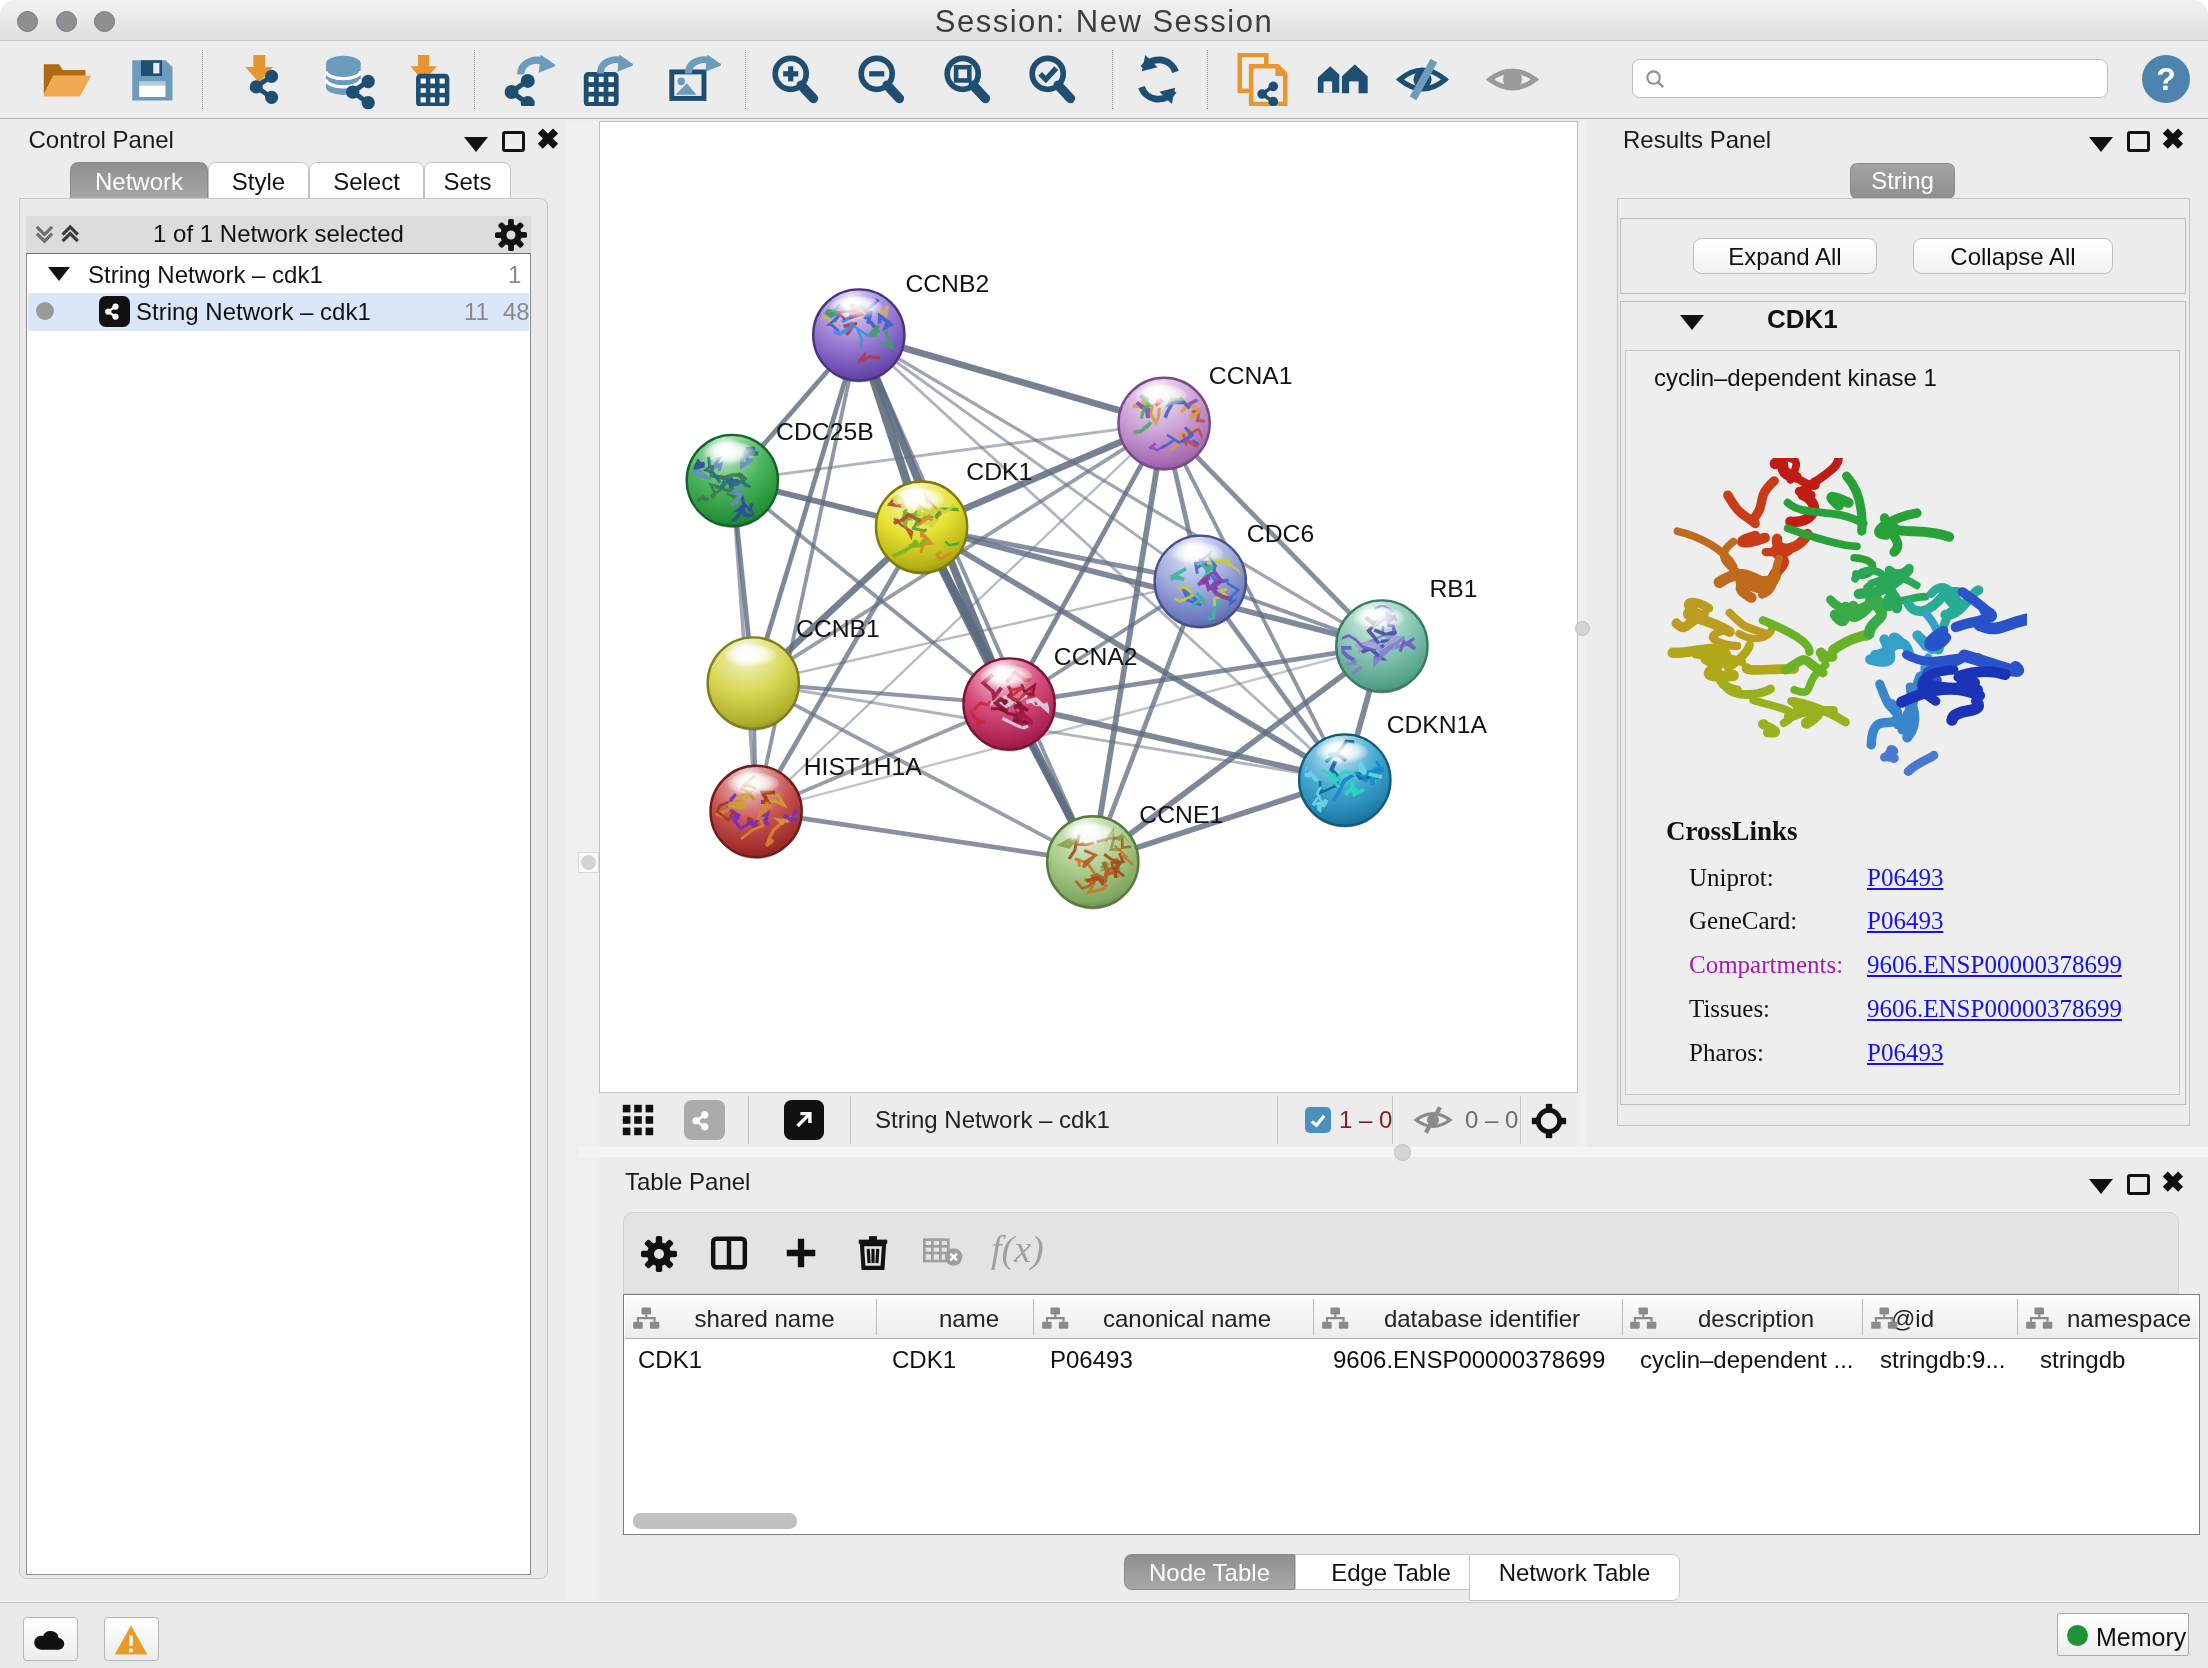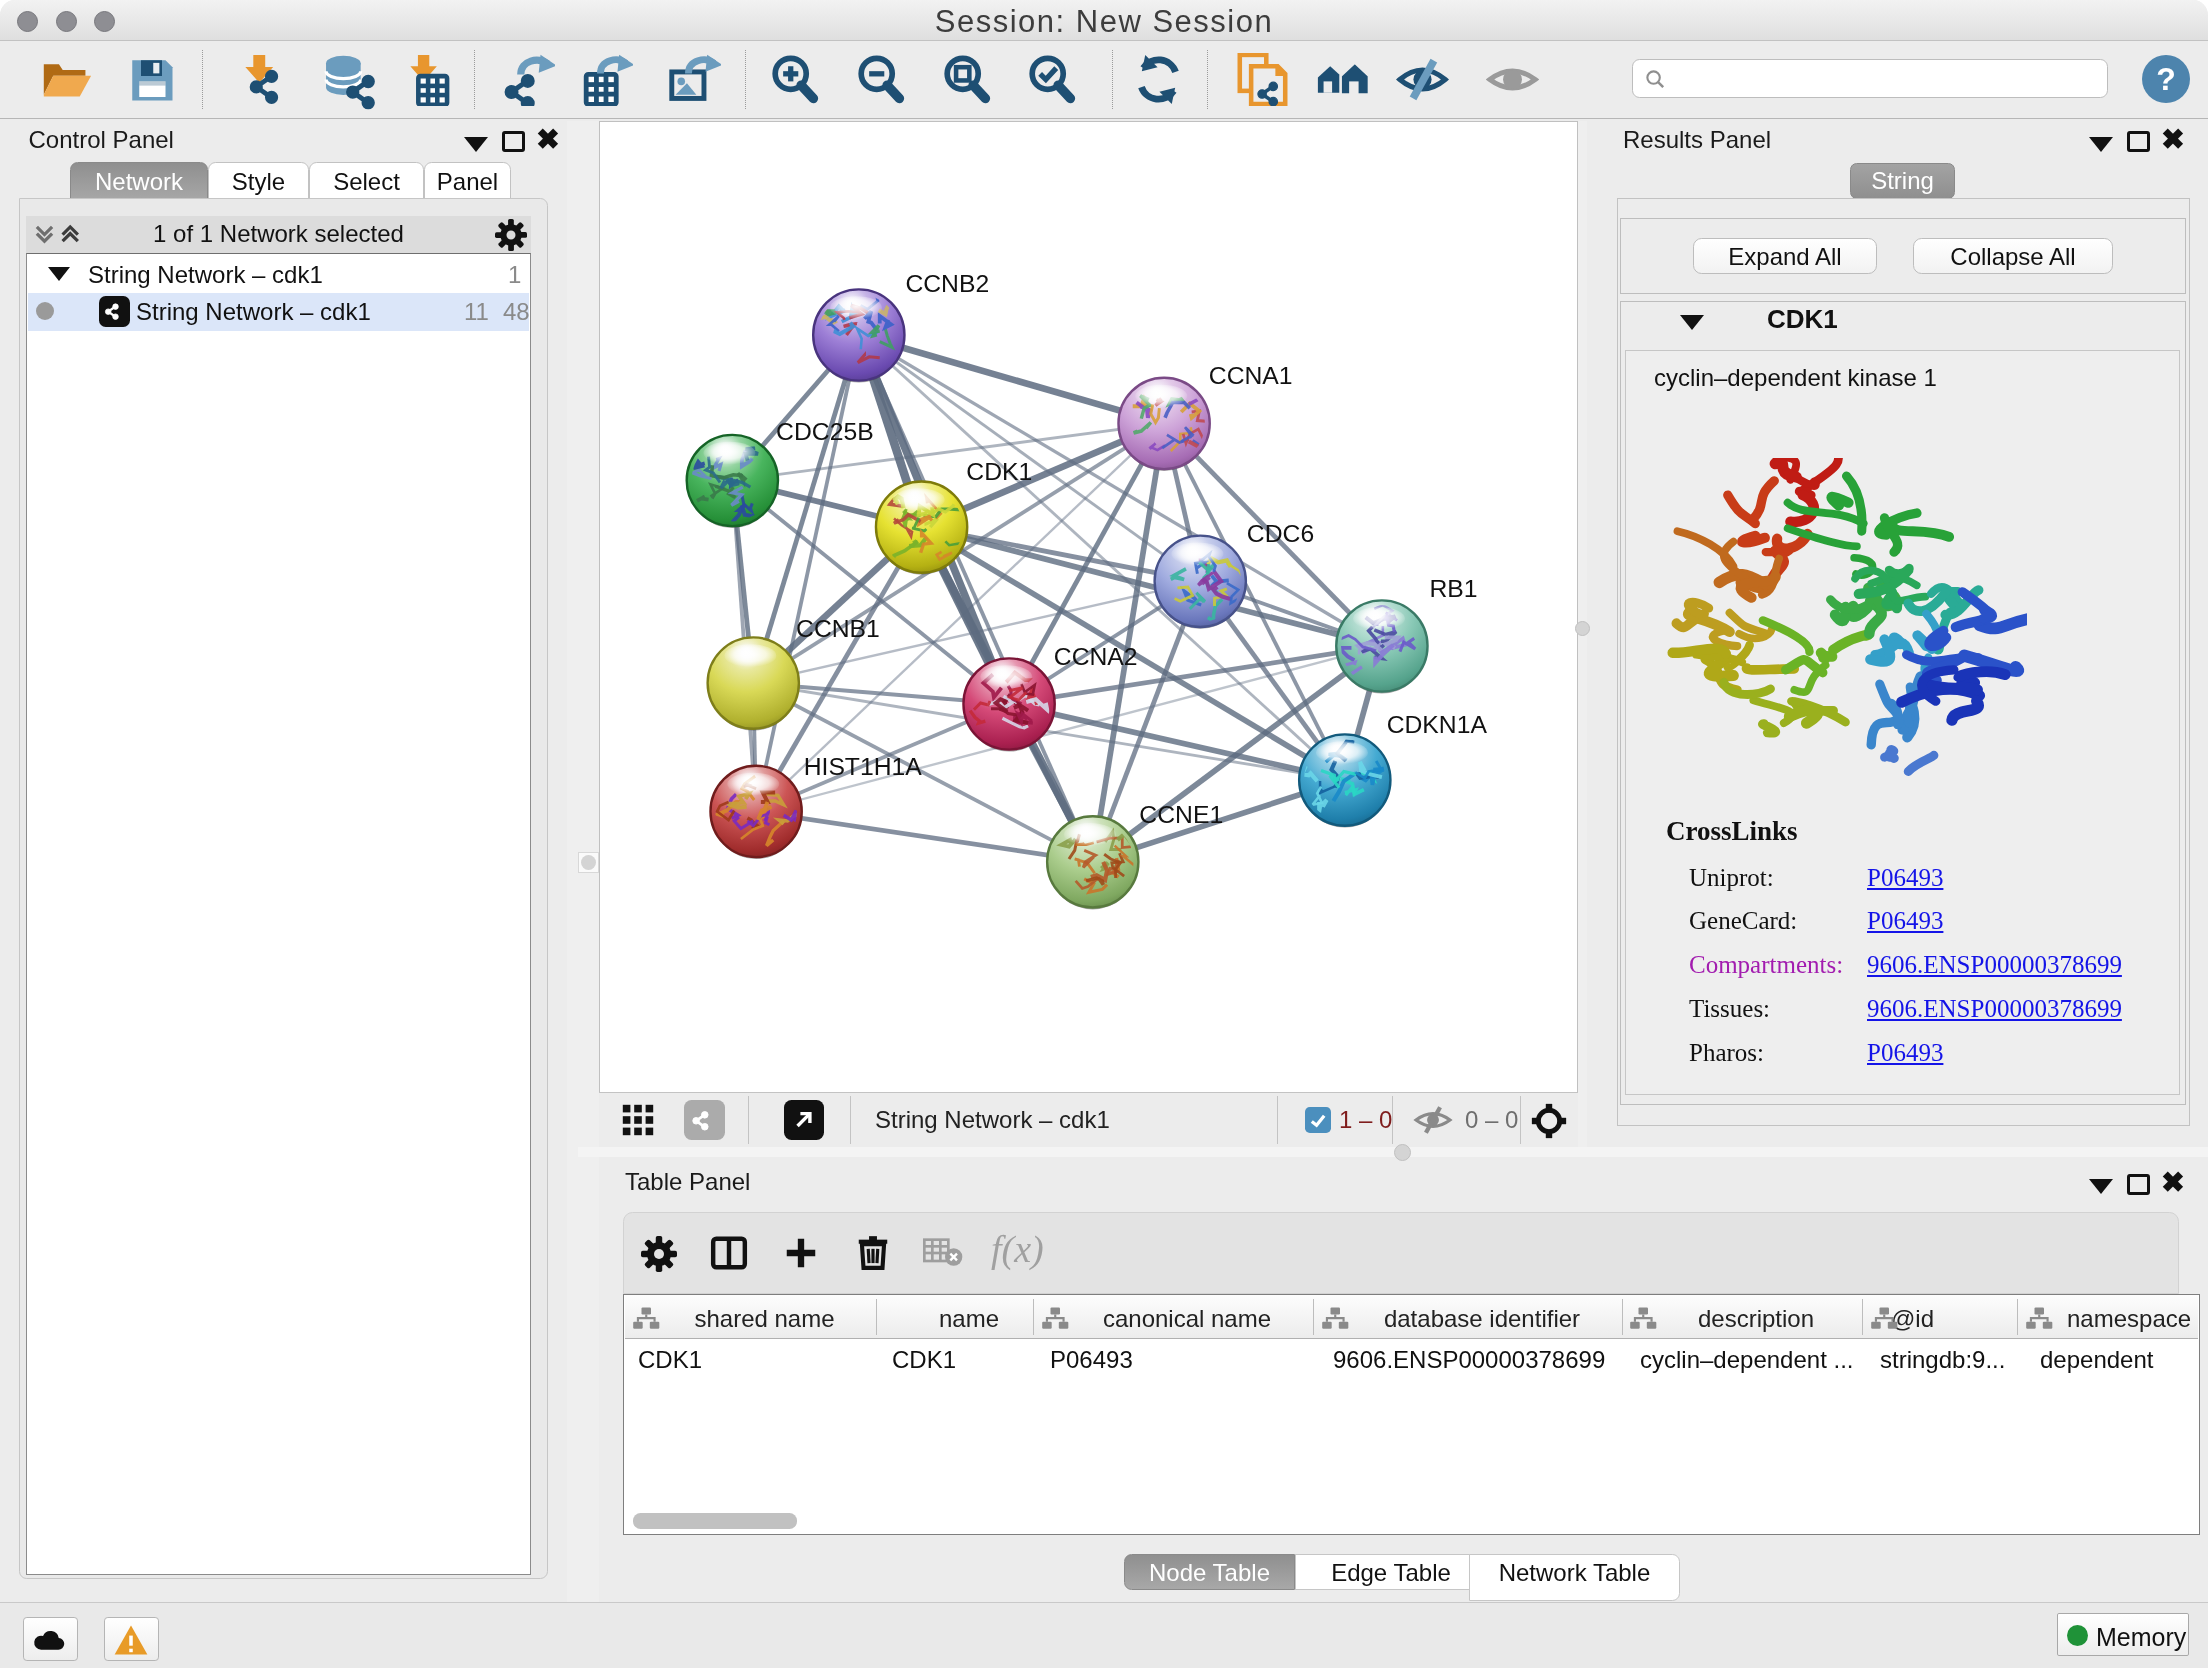--- a/index.html
+++ b/index.html
@@ -174,21 +174,21 @@
       <line x1="14.5" y1="14.5" x2="20" y2="20" stroke="#8f8f8f" stroke-width="2.6"></line>
     </svg>
 <div class="ab" style="left:2142px;top:55px;width:48px;height:48px;border-radius:24px;background:#4d84ad;color:#fff;font-size:32px;font-weight:bold;text-align:center;line-height:48px">?</div>
     <div class="ab hdr" style="left:28.5px;top:126px">Control Panel</div>
 <div class="ab tri" style="left:464px;top:137px"></div>
     <div class="ab sqr" style="left:502px;top:131px"></div>
     <div class="ab xx" style="left:536px;top:129px">✖</div>
 <div class="tab tabsel" style="border-radius:7.6px 7.6px 0 0;left:70px;top:162px;width:138px;height:37px;line-height:37px">Network</div>
 <div class="tab" style="border-radius:7.6px 7.6px 0 0;left:208px;top:162px;width:101px;height:37px;line-height:37px">Style</div>
 <div class="tab" style="border-radius:7.6px 7.6px 0 0;left:309px;top:162px;width:115px;height:37px;line-height:37px">Select</div>
-<div class="tab" style="border-radius:7.6px 7.6px 0 0;left:424px;top:162px;width:87px;height:37px;line-height:37px">Panel</div>
+<div class="tab" style="border-radius:7.6px 7.6px 0 0;left:424px;top:162px;width:87px;height:37px;line-height:37px">Sets</div>
 <div class="ab" style="left:19px;top:198px;width:529px;height:1381px;background:#e9e9e9;border:1px solid #c6c6c6;border-radius:0 7.6px 7.6px 7.6px"></div>
 <div class="ab" style="left:26px;top:216px;width:505px;height:37px;background:#dcdcdc"></div>
 <svg class="ab" style="left:34px;top:223px" width="61" height="25" viewBox="0 0 64 26">
       <path d="M3,4 L11,12 L19,4 M3,11 L11,19 L19,11" fill="none" stroke="#6f6f6f" stroke-width="3.4"></path>
       <path d="M30,12 L38,4 L46,12 M30,19 L38,11 L46,19" fill="none" stroke="#3c3c3c" stroke-width="3.4"></path>
     </svg>
 <div class="ab" style="left:26px;top:220px;width:505px;text-align:center;font-size:24px;color:#111">1 of 1 Network selected</div>
 <svg class="ab" style="left:495px;top:219px" width="32" height="32" viewBox="0 0 34 34">
       <rect x="13.9" y="0" width="6.1" height="10.2" rx="1.7" transform="rotate(0 17.0 17.0)" fill="#111"></rect>
       <rect x="13.9" y="0" width="6.1" height="10.2" rx="1.7" transform="rotate(45 17.0 17.0)" fill="#111"></rect>
@@ -939,21 +939,21 @@
       <g stroke="#8a8a8a" stroke-width="1.8" fill="none">
         <path d="M12,8 L12,11 M5,14 L5,11 L19,11 L19,14"></path>
       </g>
     </svg>
 <div class="ab" style="left:638px;top:1346px;font-size:24px;color:#111">CDK1</div>
 <div class="ab" style="left:892px;top:1346px;font-size:24px;color:#111">CDK1</div>
 <div class="ab" style="left:1050px;top:1346px;font-size:24px;color:#111">P06493</div>
 <div class="ab" style="left:1333px;top:1346px;font-size:24px;color:#111">9606.ENSP00000378699</div>
 <div class="ab" style="left:1640px;top:1346px;font-size:24px;color:#111">cyclin–dependent ...</div>
 <div class="ab" style="left:1880px;top:1346px;font-size:24px;color:#111">stringdb:9...</div>
-<div class="ab" style="left:2040px;top:1346px;font-size:24px;color:#111">dependent</div>
+<div class="ab" style="left:2040px;top:1346px;font-size:24px;color:#111">stringdb</div>
 <div class="ab" style="left:633px;top:1513px;width:164px;height:16px;background:#c1c1c1;border-radius:7.6px"></div>
 <div class="ab" style="left:1124px;top:1554px;width:171px;height:36px;background:linear-gradient(#8f8f8f,#a8a8a8);border:1px solid #8a8a8a;border-radius:7.6px 0 0 7.6px;color:#fff;font-size:24px;text-align:center;line-height:36px">Node Table</div>
 <div class="ab" style="left:1295px;top:1554px;width:192px;height:36px;background:#fff;border:1px solid #c6c6c6;color:#111;font-size:24px;text-align:center;line-height:36px">Edge Table</div>
 <div class="ab" style="left:1469px;top:1554px;width:211px;height:47px;background:#fff;border:1px solid #c6c6c6;border-radius:0 7.6px 7.6px 0;color:#111;font-size:24px;text-align:center;line-height:36px">Network Table</div>
     <div class="ab" style="left:567px;top:121px;width:32px;height:1481px;background:#efefef"></div>
 <div class="ab" style="left:578px;top:852px;width:21px;height:21px;background:#fafafa;border:1px solid #d8d8d8"></div>
 <div class="ab" style="left:581px;top:855px;width:15px;height:15px;border-radius:7.6px;background:#d4d4d4"></div>
 <div class="ab" style="left:1578px;top:121px;width:8.6px;height:1026px;background:#efefef"></div>
 <div class="ab" style="left:1575px;top:621px;width:15px;height:15px;border-radius:7.6px;background:#d4d4d4;border:1px solid #c0c0c0"></div>
 <div class="ab" style="left:578px;top:1147px;width:1630px;height:9.5px;background:#f4f4f4"></div>

